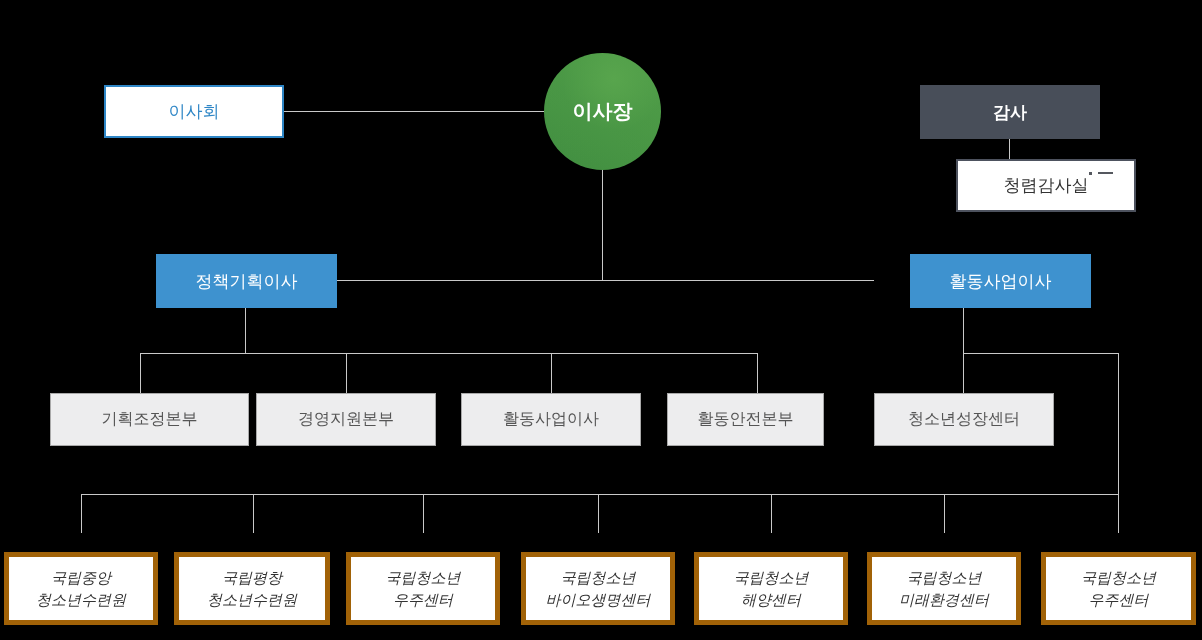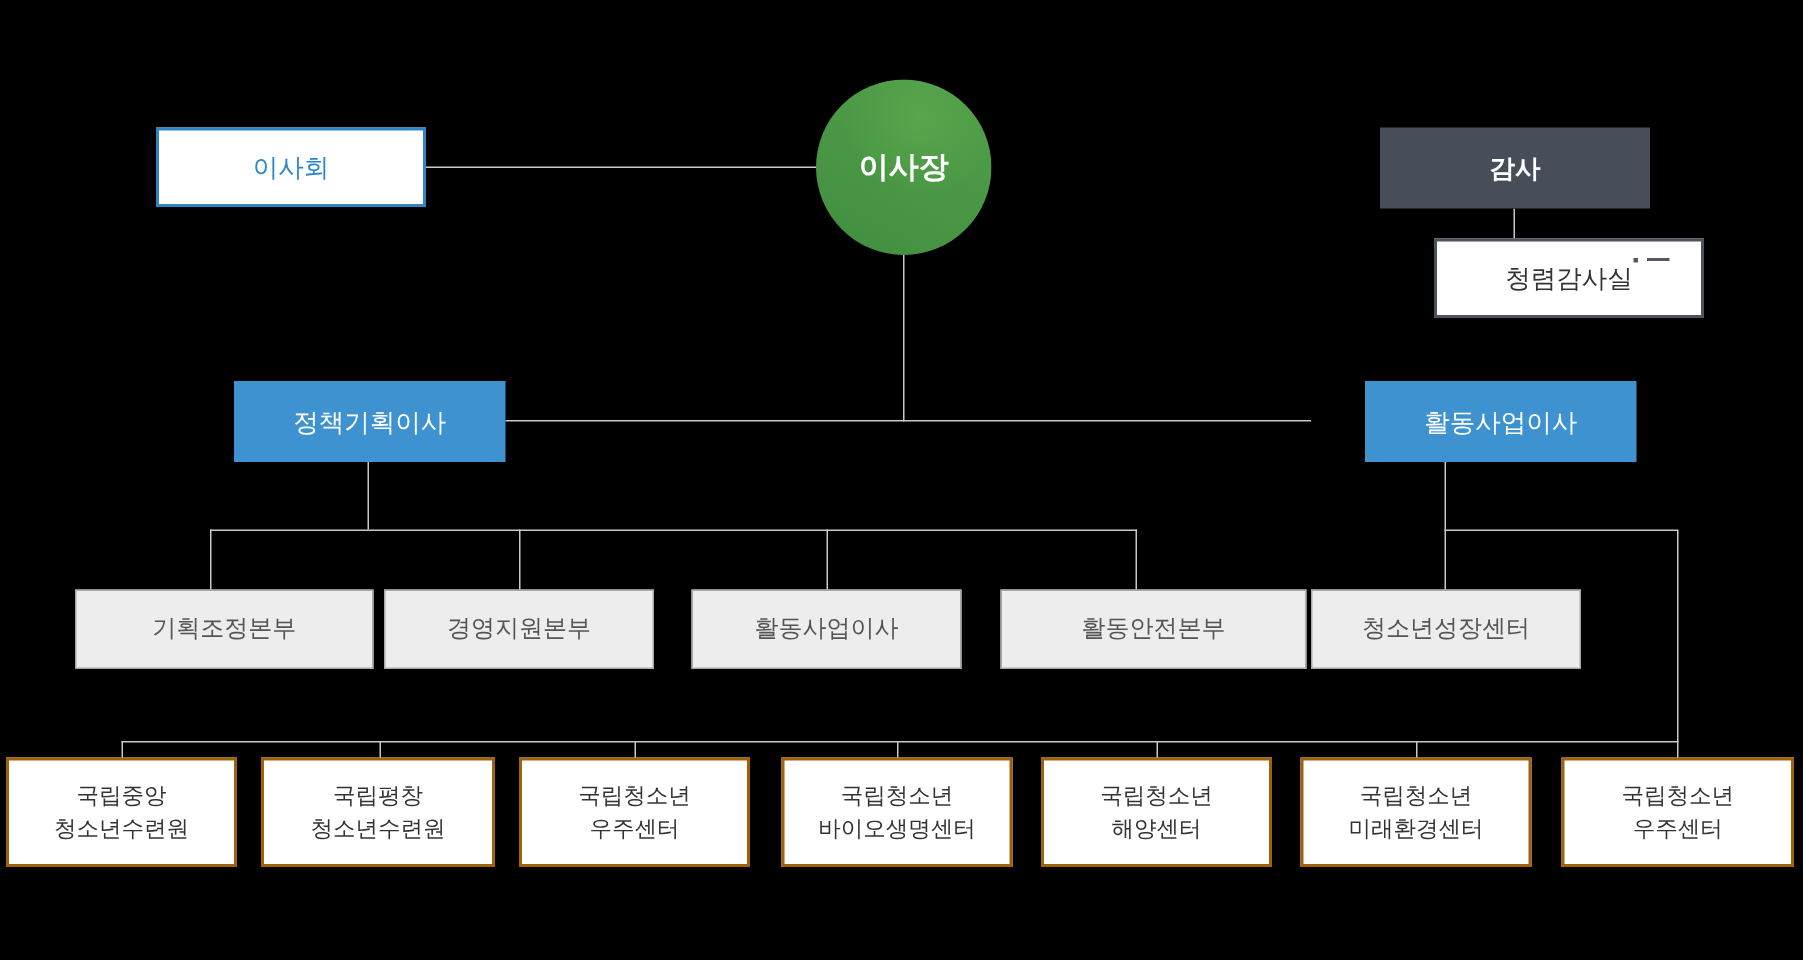--- a/index.html
+++ b/index.html
@@ -78,27 +78,28 @@
 
   .division {
     top: 393px; height: 53px;
     background: #ededee;
     border: 1px solid #a9a9a9;
     color: #555555;
     font-size: 16px;
   }
 
   .center {
-    top: 505px; height: 73px;
+    top: 552px; height: 73px;
     background: #ffffff;
-    border: 2px solid #a16207;
+    border: 5px solid #a16207;
     color: #333333;
     font-size: 15px;
     line-height: 22px;
     flex-direction: column;
+    font-style: italic;
   }
 </style>
 </head>
 <body>
 
 <div id="stage">
 
   <div class="line h" style="left:284px; top:111px; width:261px;"></div>
   <div class="line v" style="left:602px; top:170px; height:111px;"></div>
   <div class="line h" style="left:337px; top:280px; width:537px;"></div>
@@ -150,21 +151,21 @@
 
   <div class="node division" style="left:50px; width:199px;">
     <span>기획조정본부</span>
   </div>
   <div class="node division" style="left:256px; width:180px;">
     <span>경영지원본부</span>
   </div>
   <div class="node division" style="left:461px; width:180px;">
     <span>활동사업이사</span>
   </div>
-  <div class="node division" style="left:667px; width:204px;">
+  <div class="node division" style="left:667px; width:157px;">
     <span>활동안전본부</span>
   </div>
   <div class="node division" style="left:874px; width:180px;">
     <span>청소년성장센터</span>
   </div>
 
   <div class="node center" style="left:4px; width:154px;">
     <span>국립중앙</span>
     <span>청소년수련원</span>
   </div>

